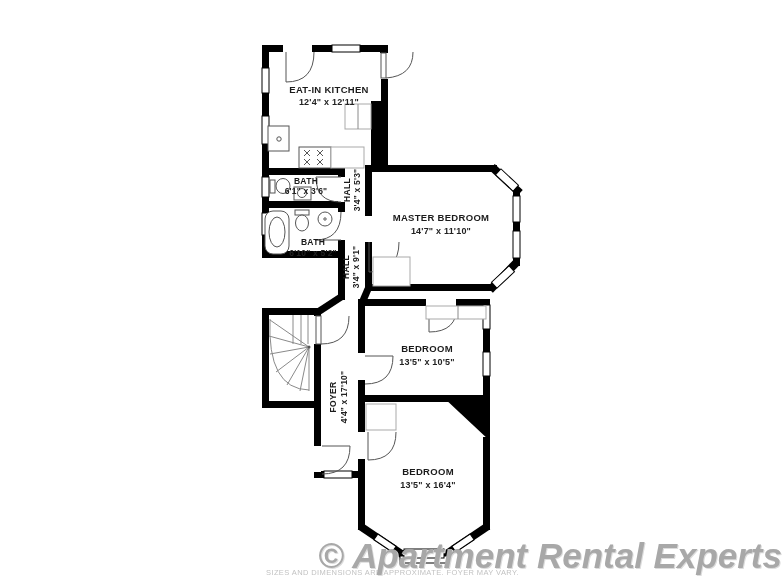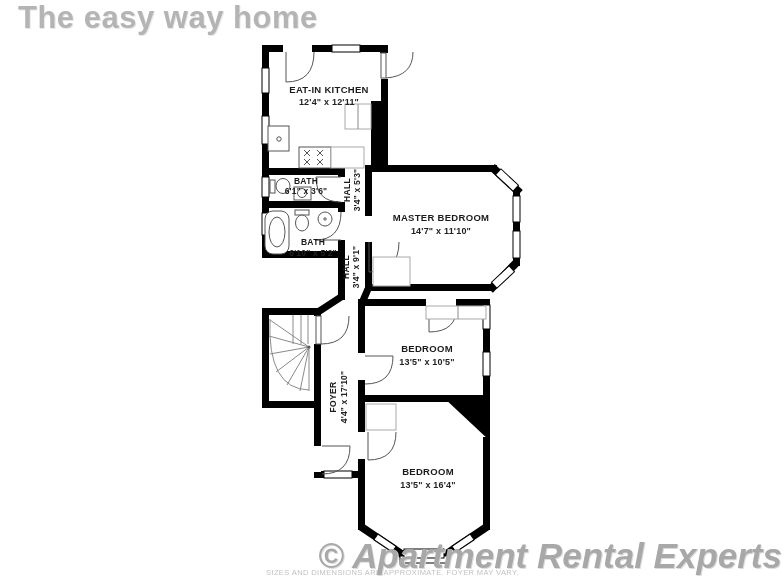--- a/index.html
+++ b/index.html
@@ -25,21 +25,20 @@
        fill:#1b1b1b;text-anchor:middle;letter-spacing:0.3px;}
   .dim{font-family:"Liberation Sans",sans-serif;font-size:9px;font-weight:bold;
        fill:#222;text-anchor:middle;letter-spacing:0.2px;}
   .sm{font-size:8.5px;}
 </style>
 </head>
 <body>
 
 <div id="page">
 
-  <div id="brand-title">The easy way home</div>
 
   <svg width="784" height="588" viewBox="0 0 784 588">
 
     <g>
 
       <rect class="wall" x="262" y="45" width="126" height="7"></rect>
       <rect class="wall" x="262" y="45" width="7" height="130"></rect>
       <rect class="wall" x="380" y="45" width="8" height="9"></rect>
       <rect class="wall" x="381" y="79" width="7" height="24"></rect>
       <rect class="wall" x="371" y="101" width="17" height="71"></rect>

